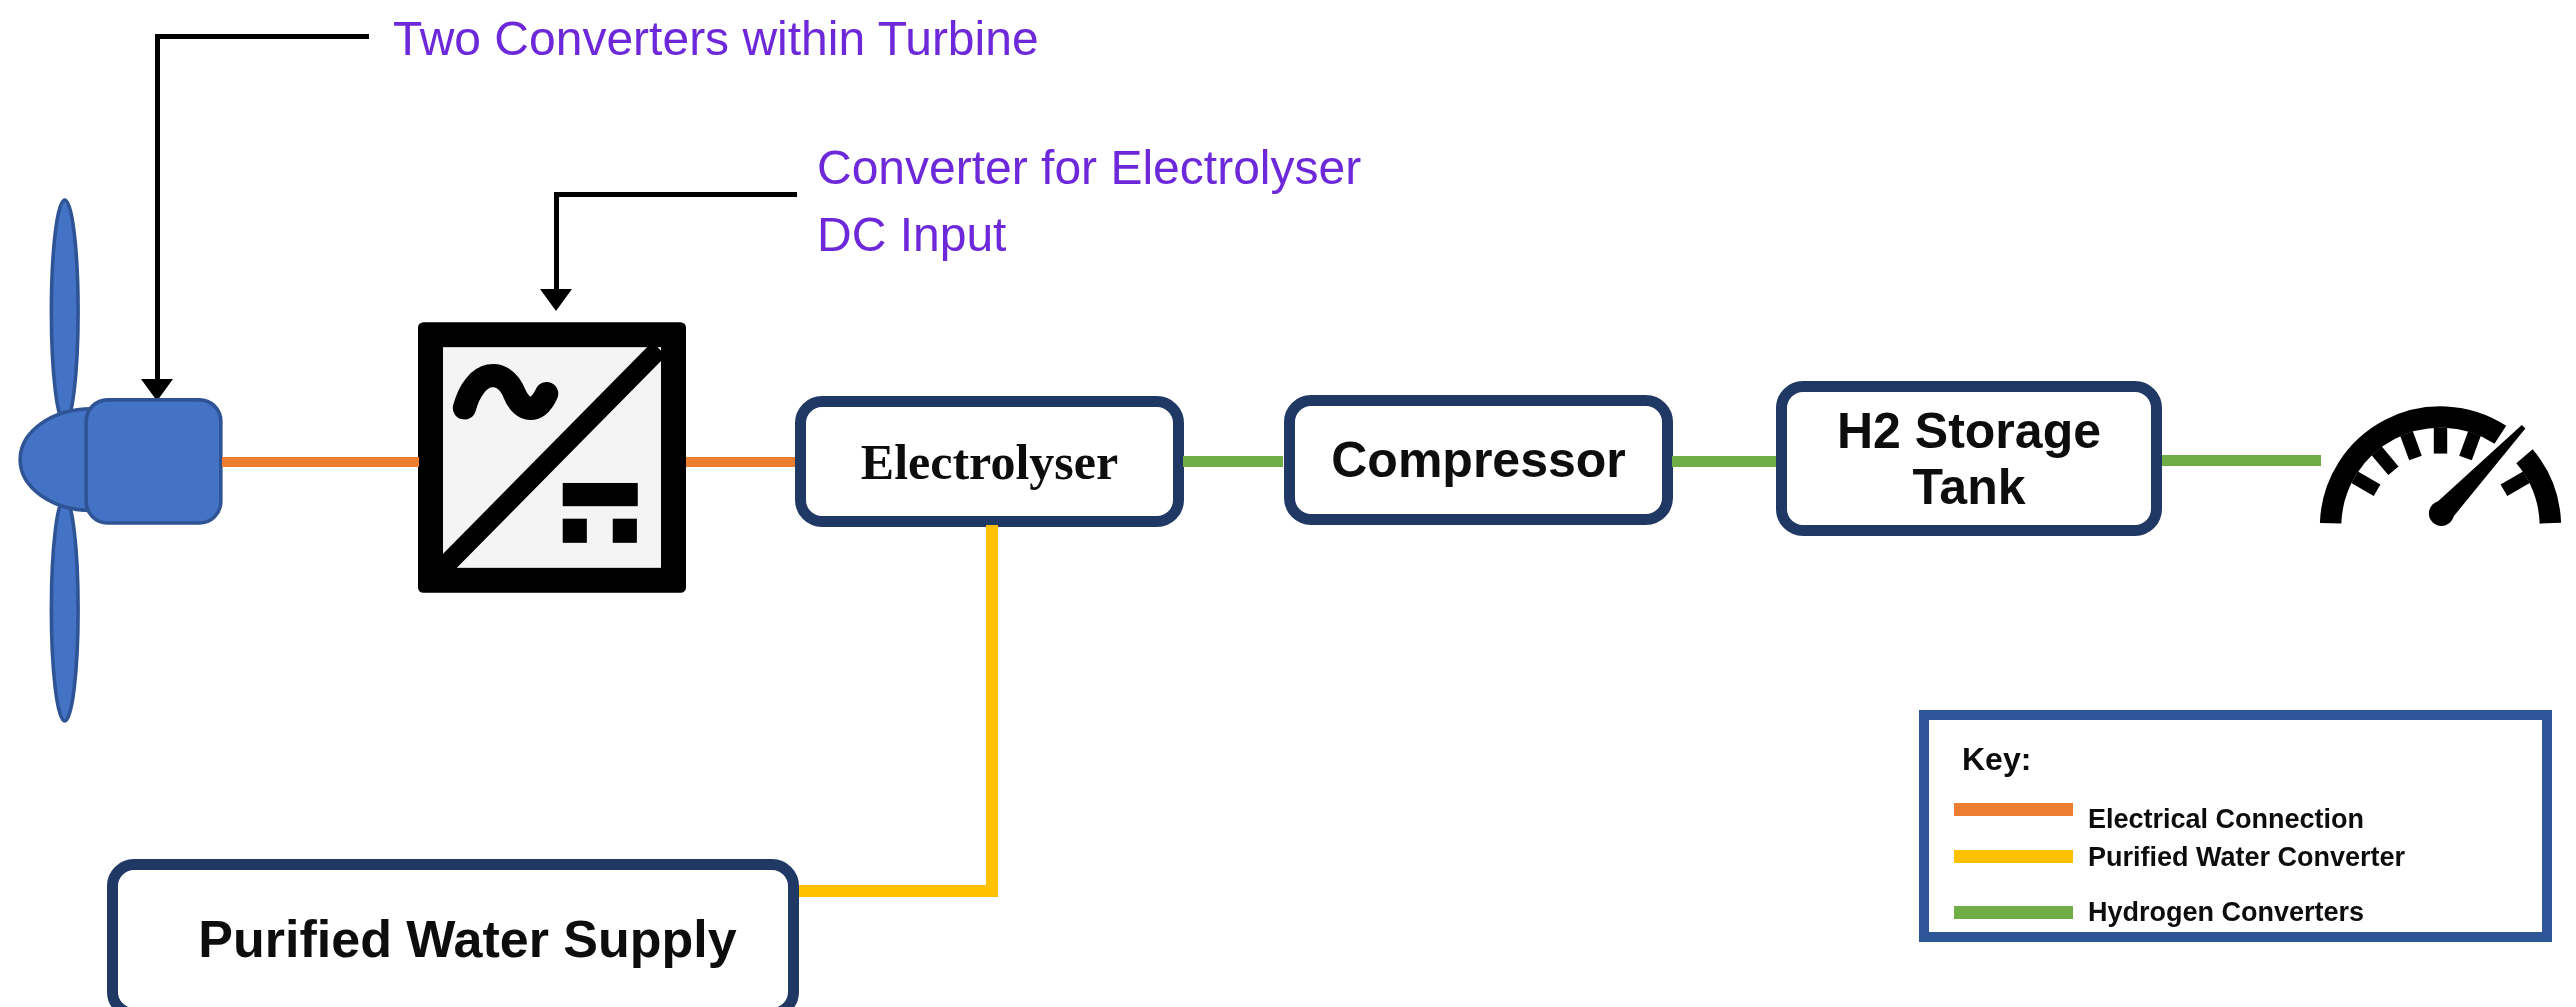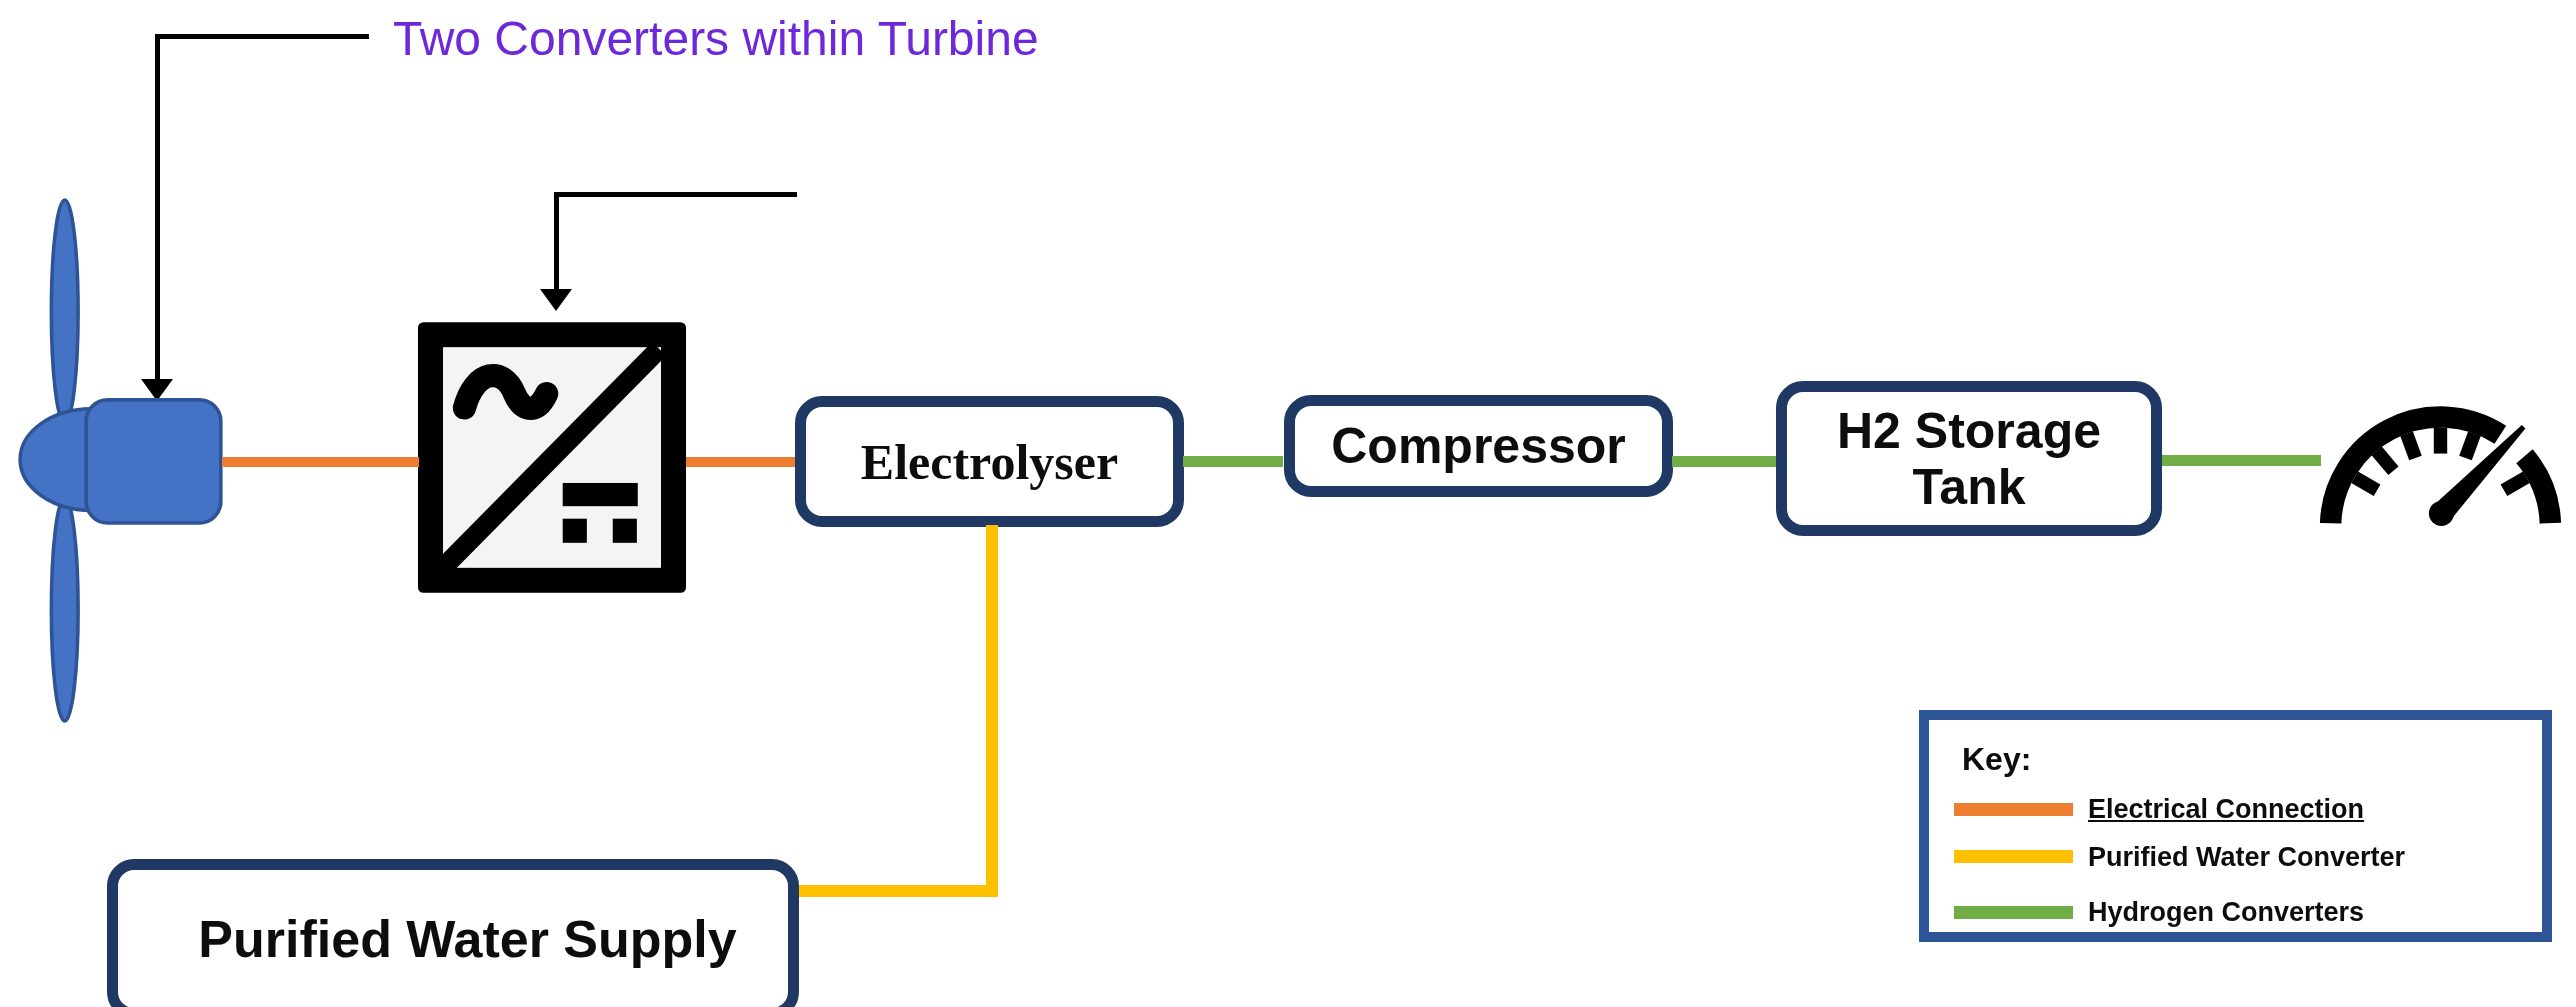--- a/index.html
+++ b/index.html
@@ -46,21 +46,21 @@
   .yellow-v{left:986px;top:525px;width:11.6px;height:372px;}
   .yellow-h{left:799px;top:885px;width:198px;height:11.6px;}
   
   .box{
     position:absolute;background:#fff;border:11.6px solid var(--box-border);
     border-radius:27px;box-sizing:border-box;
     display:flex;align-items:center;justify-content:center;
     font-weight:bold;font-size:50px;color:var(--ink);text-align:center;line-height:1.12;
   }
   .electrolyser{left:795px;top:396px;width:389px;height:131px;font-family:Liberation Serif, serif;}
-  .compressor{left:1284px;top:395px;width:389px;height:102px;}
+  .compressor{left:1284px;top:395px;width:389px;height:130px;}
   .h2storage{left:1776px;top:381px;width:386px;height:155px;padding:0 15px;}
   .watersupply{left:107px;top:859px;width:692px;height:160px;font-size:52px;padding-left:29px;}
   
   .svg-abs{position:absolute;}
   .turbine-svg{left:13.4px;top:188px;}
   .converter-svg{left:418px;top:322px;}
   .gauge-svg{left:2319px;top:391px;}
   
   .keybox{
     position:absolute;left:1919px;top:710px;width:633px;height:232px;
@@ -68,32 +68,36 @@
   }
   .key-title{
     position:absolute;left:33px;top:21.4px;font-size:32px;font-weight:bold;color:var(--ink);
   }
   .key-swatch{position:absolute;left:25px;width:119px;height:12.5px;}
   .sw1{top:83px;} .sw2{top:130px;} .sw3{top:186px;}
   .key-label{
     position:absolute;left:159px;font-size:27px;font-weight:bold;color:var(--ink);
     line-height:34px;white-space:nowrap;
   }
-  .kl1{top:72px;text-decoration:underline;} .kl2{top:120px;} .kl3{top:175px;}
+  .kl1{top:82px;} .kl2{top:120px;} .kl3{top:175px;}
 </style>
 </head>
 <body>
 
 <div class="canvas">
 
   <div class="annotation ann-turbine">Two Converters within Turbine</div>
   <div class="lead lead1-h"></div>
   <div class="lead lead1-v"></div>
   <div class="arrowhead arrow1"></div>
 
+  <div class="annotation ann-converter">
+    <div>Converter for Electrolyser</div>
+    <div>DC Input</div>
+  </div>
   <div class="lead lead2-h"></div>
   <div class="lead lead2-v"></div>
   <div class="arrowhead arrow2"></div>
 
   <svg class="svg-abs turbine-svg" width="223" height="545" viewBox="0 0 250 610">
     <ellipse cx="58" cy="138" rx="15" ry="125" fill="var(--turbine-fill)" stroke="var(--turbine-stroke)" stroke-width="4"></ellipse>
     <ellipse cx="58" cy="472" rx="15" ry="125" fill="var(--turbine-fill)" stroke="var(--turbine-stroke)" stroke-width="4"></ellipse>
     <ellipse cx="88" cy="304" rx="80" ry="57" fill="var(--turbine-fill)" stroke="var(--turbine-stroke)" stroke-width="4"></ellipse>
     <rect x="82" y="237" width="151" height="138" rx="24" fill="var(--turbine-fill)" stroke="var(--turbine-stroke)" stroke-width="4"></rect>
   </svg>

